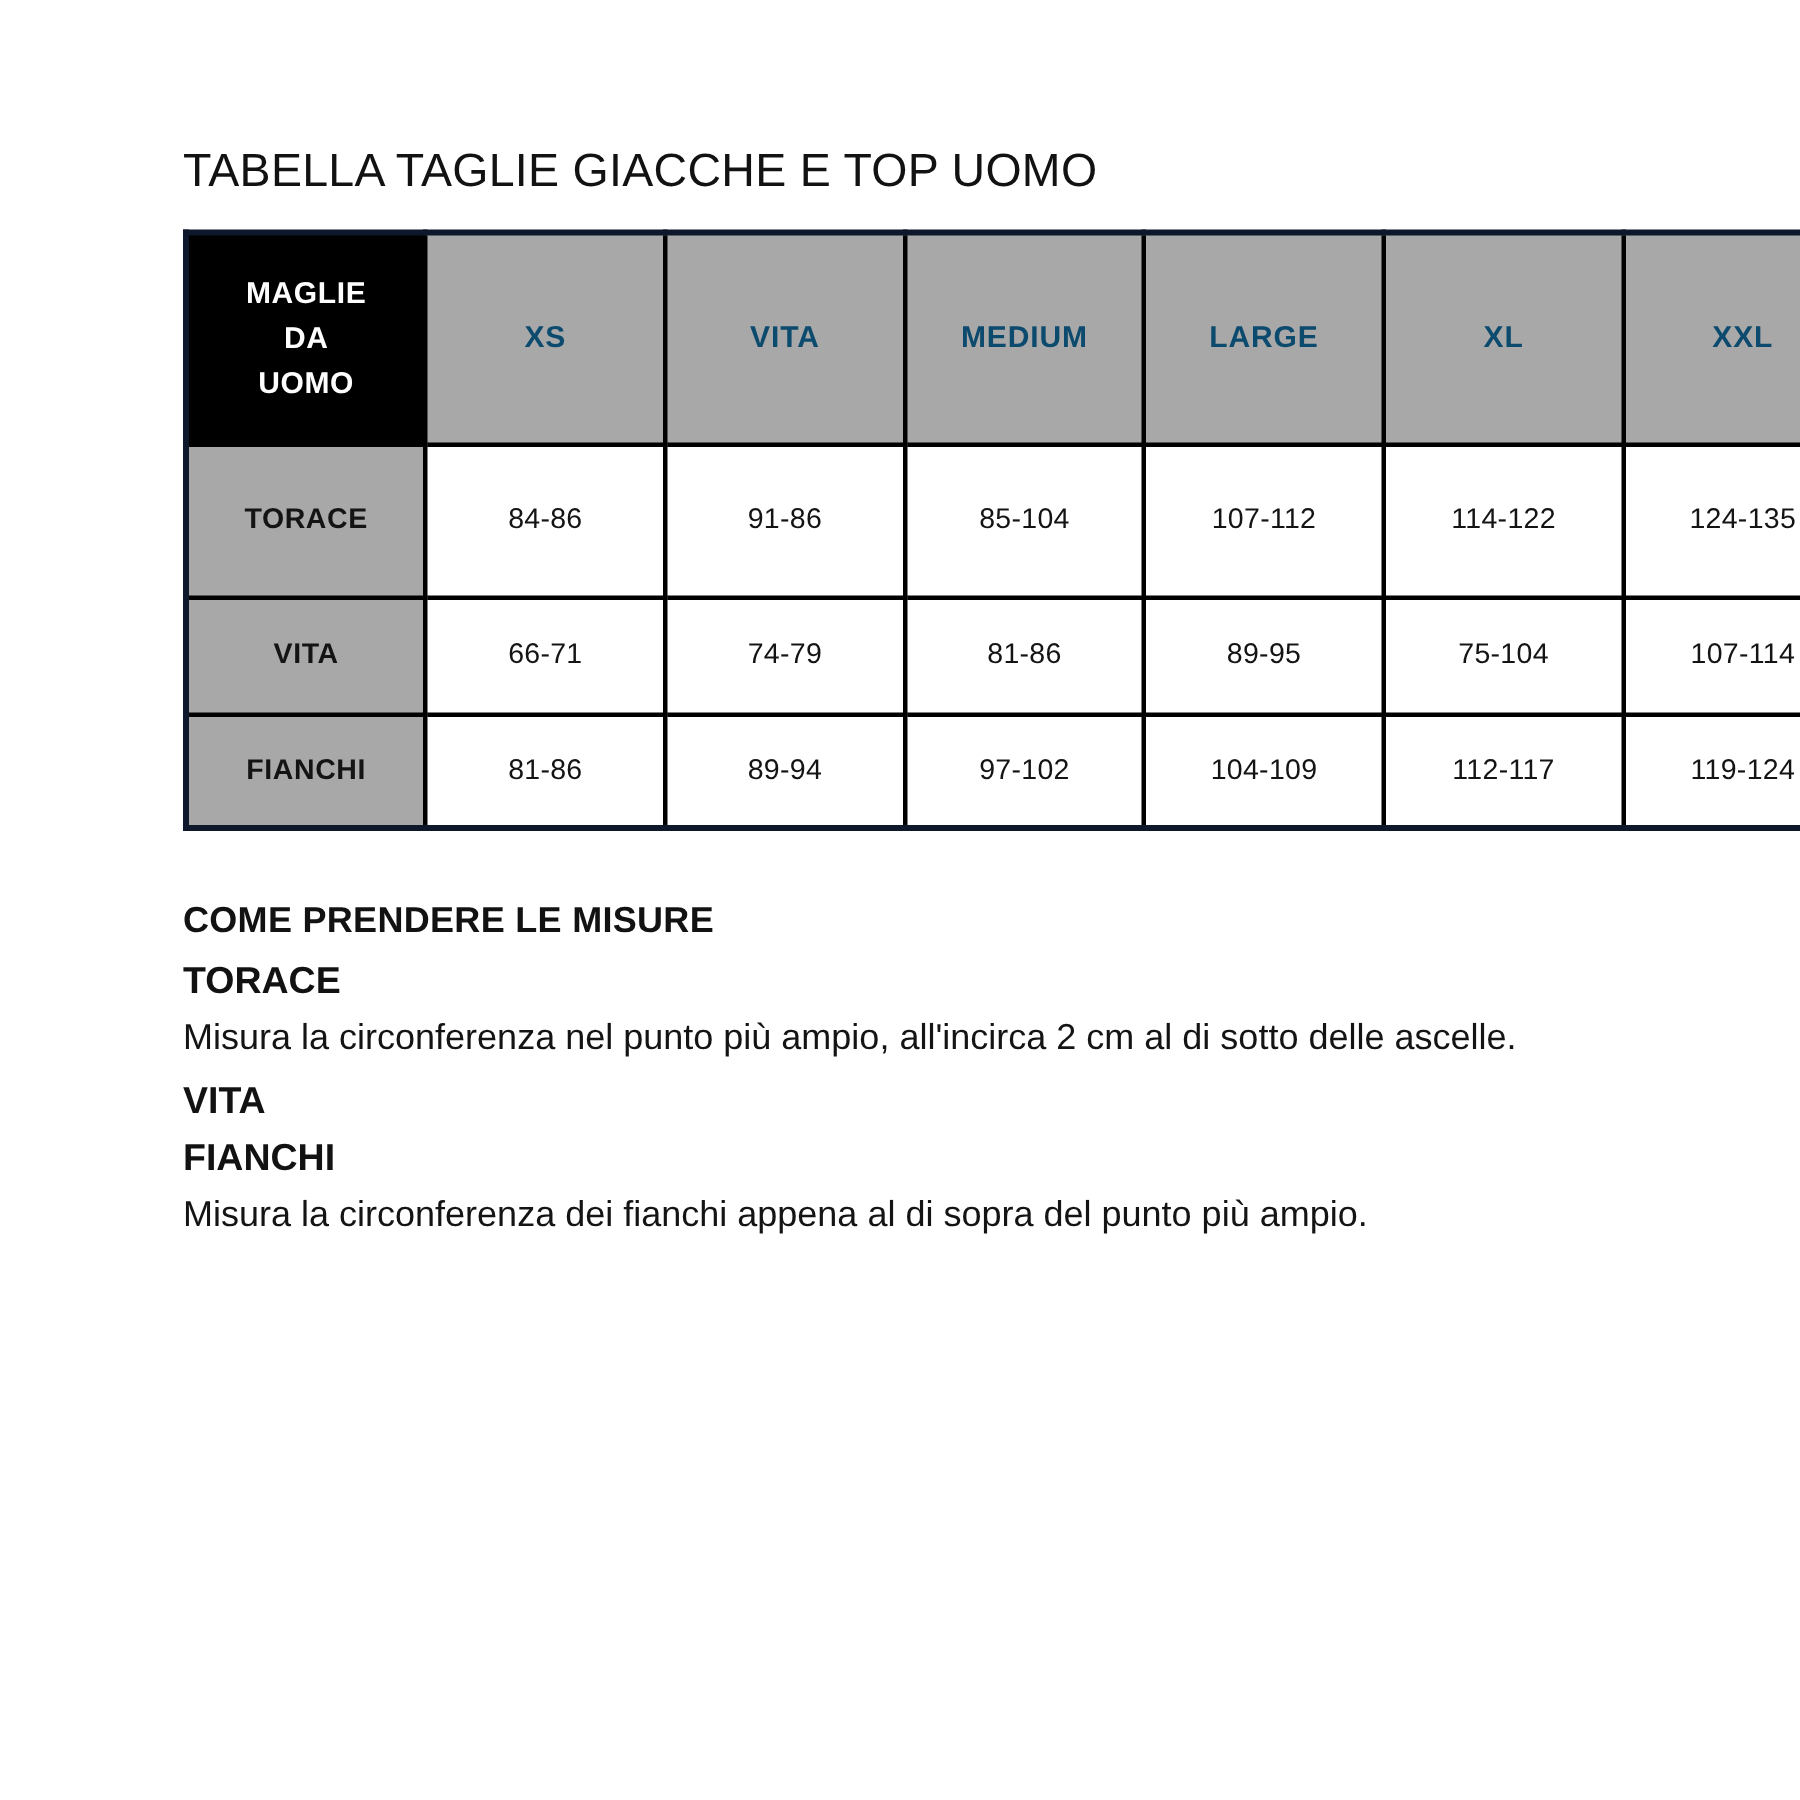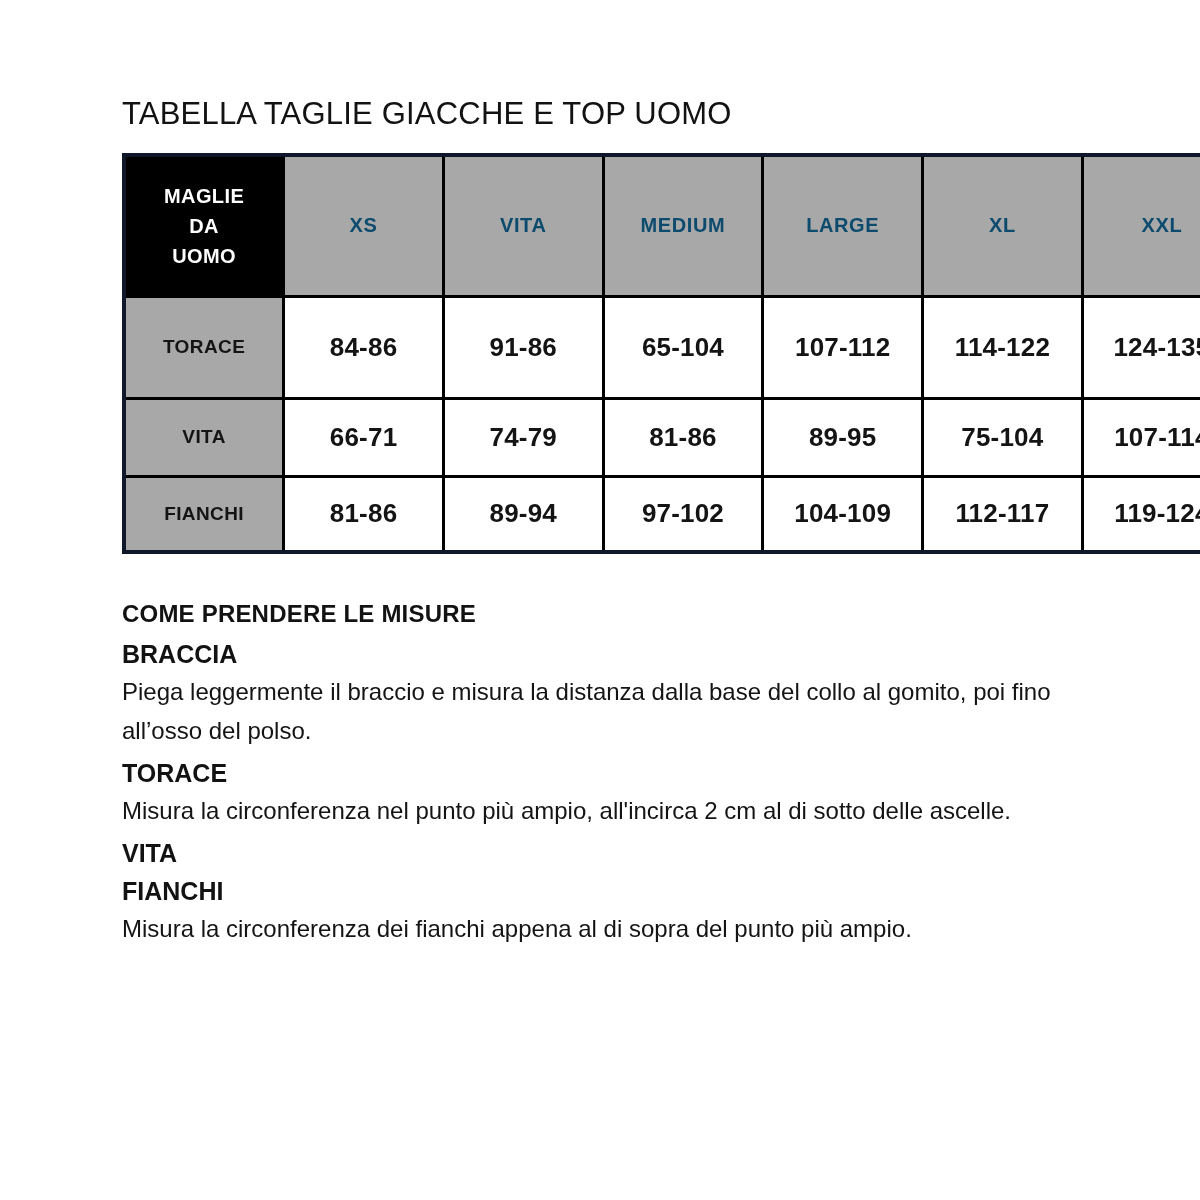--- a/index.html
+++ b/index.html
@@ -63,22 +63,22 @@
   }
   tbody th.row-label {
     background: #a8a8a8;
     color: #141414;
     font-size: 19px;
     font-weight: bold;
     letter-spacing: 0.4px;
   }
   tbody td.size-cell {
     background: #ffffff;
-    font-size: 26px;
-    font-weight: bold;
+    font-size: 19px;
+    font-weight: normal;
     letter-spacing: 0.2px;
   }
   h2.guide-title {
     font-size: 24px;
     font-weight: bold;
     letter-spacing: 0.2px;
     margin: 46px 0 12px 0;
     color: #121212;
   }
   .guide-section h3 {
@@ -115,21 +115,21 @@
         <th class="col-header">LARGE</th>
         <th class="col-header">XL</th>
         <th class="col-header">XXL</th>
       </tr>
     </thead>
     <tbody>
       <tr>
         <th class="row-label">TORACE</th>
         <td class="size-cell">84-86</td>
         <td class="size-cell">91-86</td>
-        <td class="size-cell">65-104</td>
+        <td class="size-cell">85-104</td>
         <td class="size-cell">107-112</td>
         <td class="size-cell">114-122</td>
         <td class="size-cell">124-135</td>
       </tr>
       <tr>
         <th class="row-label">VITA</th>
         <td class="size-cell">66-71</td>
         <td class="size-cell">74-79</td>
         <td class="size-cell">81-86</td>
         <td class="size-cell">89-95</td>
@@ -143,24 +143,20 @@
         <td class="size-cell">97-102</td>
         <td class="size-cell">104-109</td>
         <td class="size-cell">112-117</td>
         <td class="size-cell">119-124</td>
       </tr>
     </tbody>
   </table>
 
   <h2 class="guide-title">COME PRENDERE LE MISURE</h2>
 
-  <div class="guide-section">
-    <h3>BRACCIA</h3>
-    <p>Piega leggermente il braccio e misura la distanza dalla base del collo al gomito, poi fino all’osso del polso.</p>
-  </div>
 
   <div class="guide-section">
     <h3>TORACE</h3>
     <p>Misura la circonferenza nel punto più ampio, all'incirca 2 cm al di sotto delle ascelle.</p>
   </div>
 
   <div class="guide-section">
     <h3>VITA</h3>
   </div>
 

